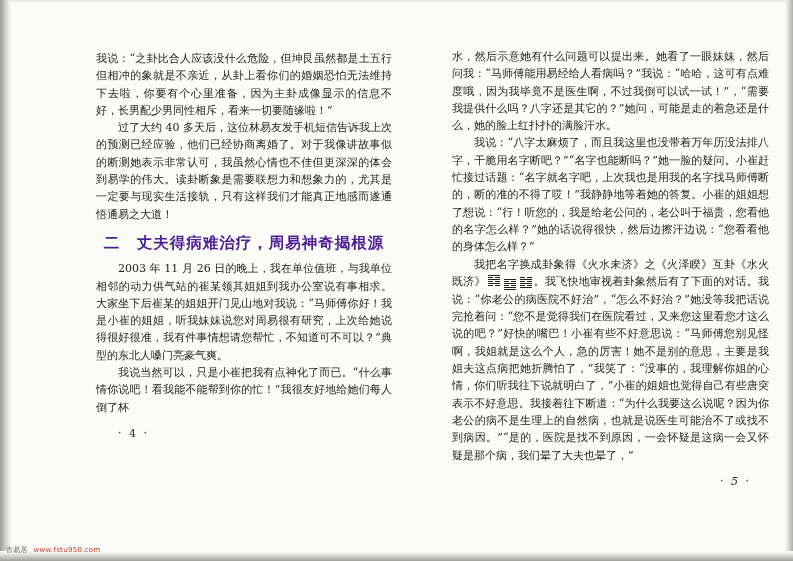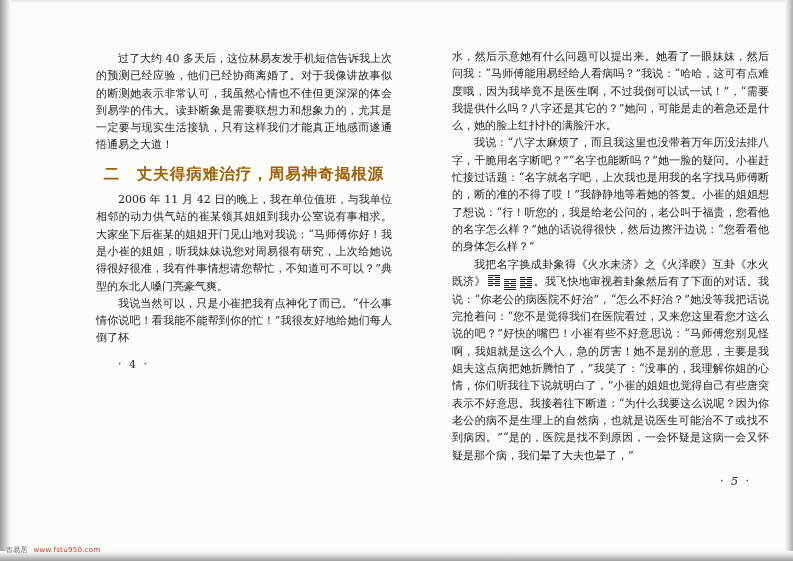--- a/index.html
+++ b/index.html
@@ -42,21 +42,21 @@
   .para { margin: 0; }
   .para.indent { text-indent: 2em; }
 
   .chapter-heading {
     font-size: 15.5px;
     font-weight: bold;
     text-align: center;
     text-indent: 0;
     letter-spacing: 1px;
     margin: 11px 0 9px 0;
-    color: #a16207;
+    color: #4c1d95;
   }
 
   .page-number {
     margin-top: 9px;
     font-size: 11px;
     letter-spacing: 2px;
     color: #2a2a2a;
   }
   .page-number.left  { text-align: left;  padding-left: 22px; }
   .page-number.right { text-align: right; padding-right: 18px; font-style: italic; }
@@ -100,23 +100,24 @@
 </style>
 </head>
 <body>
 
 <div class="edge-top"></div>
 <div class="edge-left"></div>
 <div class="edge-right"></div>
 <div class="edge-bottom"></div>
 
 <div class="page-col left">
+    <p class="para">我说：“之卦比合人应该没什么危险，但坤艮虽然都是土五行但相冲的象就是不亲近，从卦上看你们的婚姻恐怕无法维持下去啦，你要有个心里准备，因为主卦成像显示的信息不好，长男配少男同性相斥，看来一切要随缘啦！”</p>
     <p class="para indent">过了大约 40 多天后，这位林易友发手机短信告诉我上次的预测已经应验，他们已经协商离婚了。对于我像讲故事似的断测她表示非常认可，我虽然心情也不佳但更深深的体会到易学的伟大。读卦断象是需要联想力和想象力的，尤其是一定要与现实生活接轨，只有这样我们才能真正地感而遂通悟通易之大道！</p>
     <h2 class="chapter-heading">二　丈夫得病难治疗，周易神奇揭根源</h2>
-    <p class="para indent">2006 年 11 月 42 日的晚上，我在单位值班，与我单位相邻的动力供气站的崔某领其姐姐到我办公室说有事相求。大家坐下后崔某的姐姐开门见山地对我说：“马师傅你好！我是小崔的姐姐，听我妹妹说您对周易很有研究，上次给她说得很好很准，我有件事情想请您帮忙，不知道可不可以？”典型的东北人嗓门亮豪气爽。</p>
+    <p class="para indent">2003 年 11 月 26 日的晚上，我在单位值班，与我单位相邻的动力供气站的崔某领其姐姐到我办公室说有事相求。大家坐下后崔某的姐姐开门见山地对我说：“马师傅你好！我是小崔的姐姐，听我妹妹说您对周易很有研究，上次给她说得很好很准，我有件事情想请您帮忙，不知道可不可以？”典型的东北人嗓门亮豪气爽。</p>
     <p class="para indent">我说当然可以，只是小崔把我有点神化了而已。“什么事情你说吧！看我能不能帮到你的忙！”我很友好地给她们每人倒了杯</p>
     <div class="page-number left">· 4 ·</div>
   </div>
 <div class="page-col right">
     <p class="para">水，然后示意她有什么问题可以提出来。她看了一眼妹妹，然后问我：“马师傅能用易经给人看病吗？”我说：“哈哈，这可有点难度哦，因为我毕竟不是医生啊，不过我倒可以试一试！”，“需要我提供什么吗？八字还是其它的？”她问，可能是走的着急还是什么，她的脸上红扑扑的满脸汗水。</p>
     <p class="para indent">我说：“八字太麻烦了，而且我这里也没带着万年历没法排八字，干脆用名字断吧？”“名字也能断吗？”她一脸的疑问。小崔赶忙接过话题：“名字就名字吧，上次我也是用我的名字找马师傅断的，断的准的不得了哎！”我静静地等着她的答复。小崔的姐姐想了想说：“行！听您的，我是给老公问的，老公叫于福贵，您看他的名字怎么样？”她的话说得很快，然后边擦汗边说：“您看看他的身体怎么样？”</p>
     <p class="para indent">我把名字换成卦象得《火水未济》之《火泽睽》互卦《水火既济》<span class="hexagram" title="火水未济"><span class="hexline solid"></span><span class="hexline broken">
           <i></i>
           <i></i>
         </span><span class="hexline solid"></span><span class="hexline broken">

